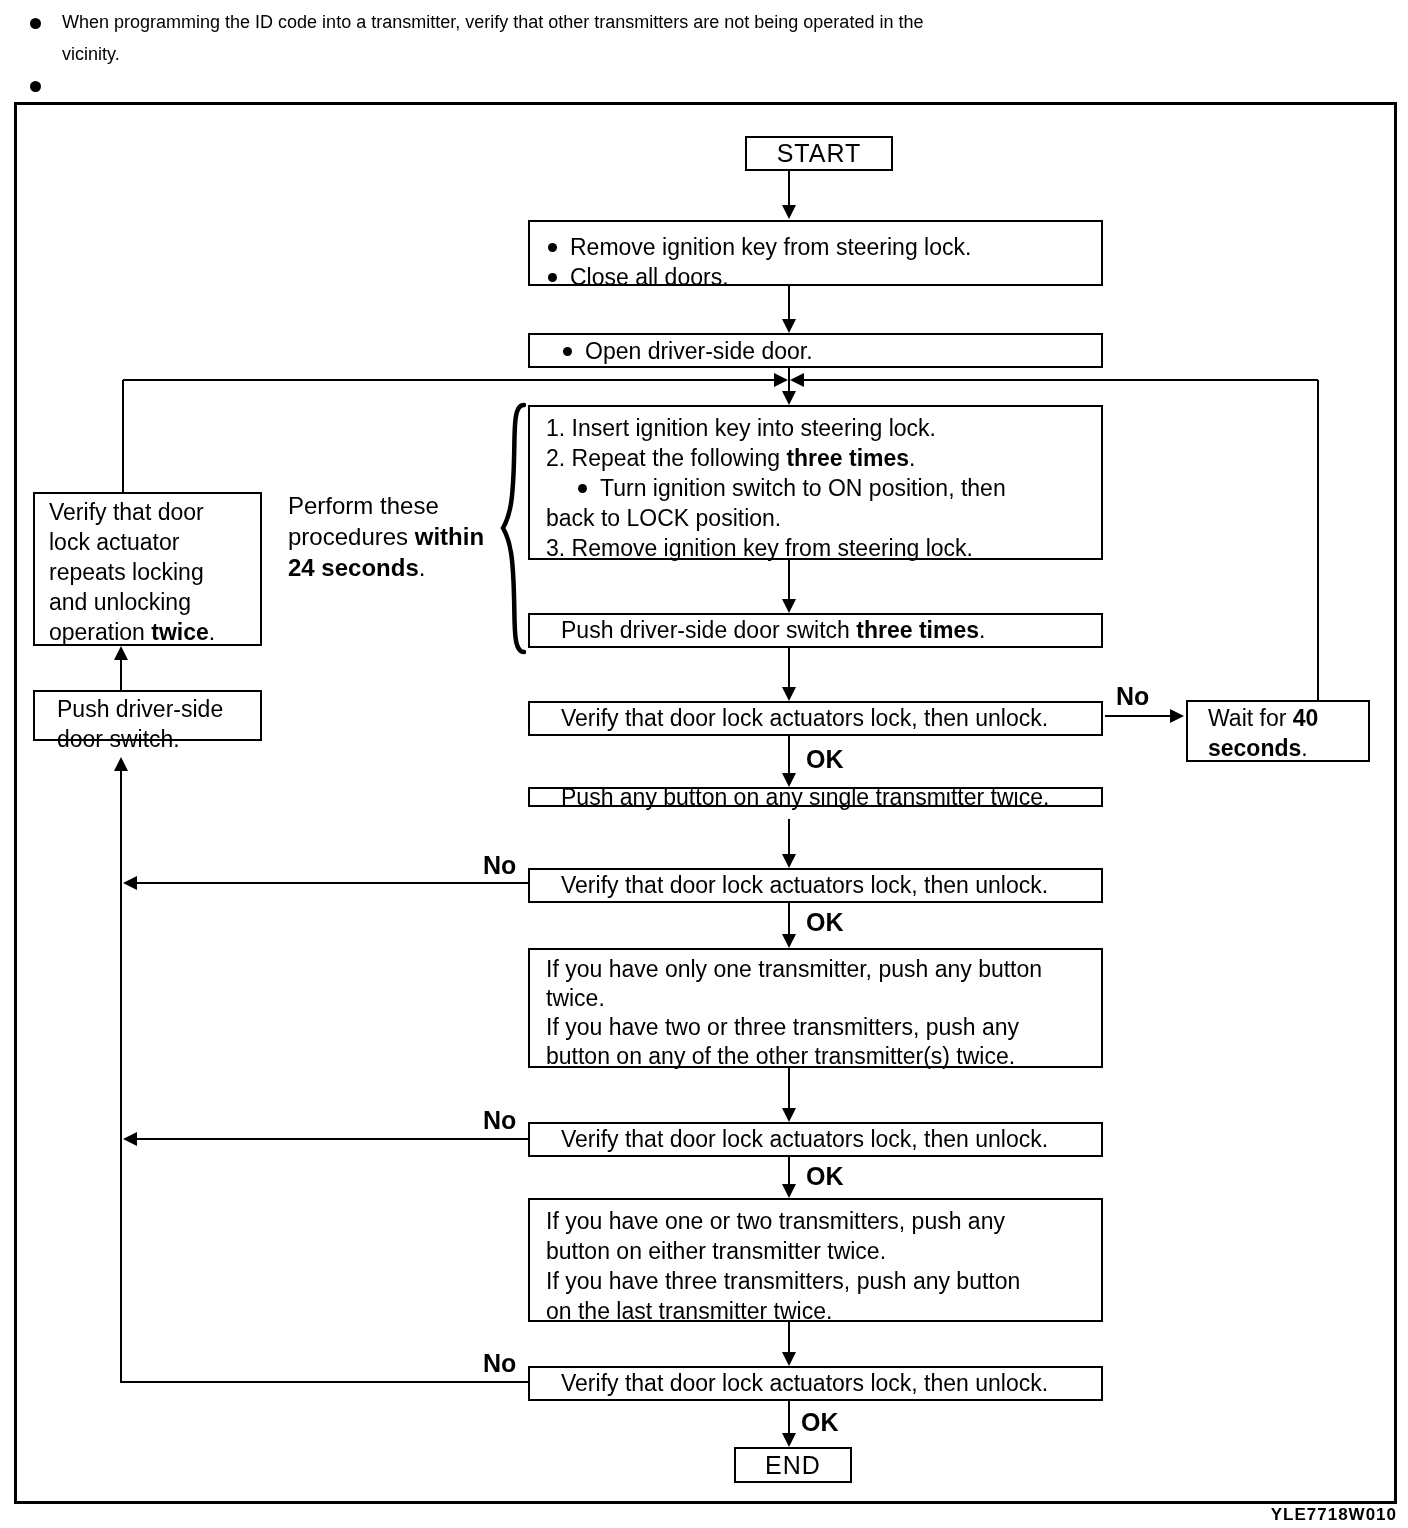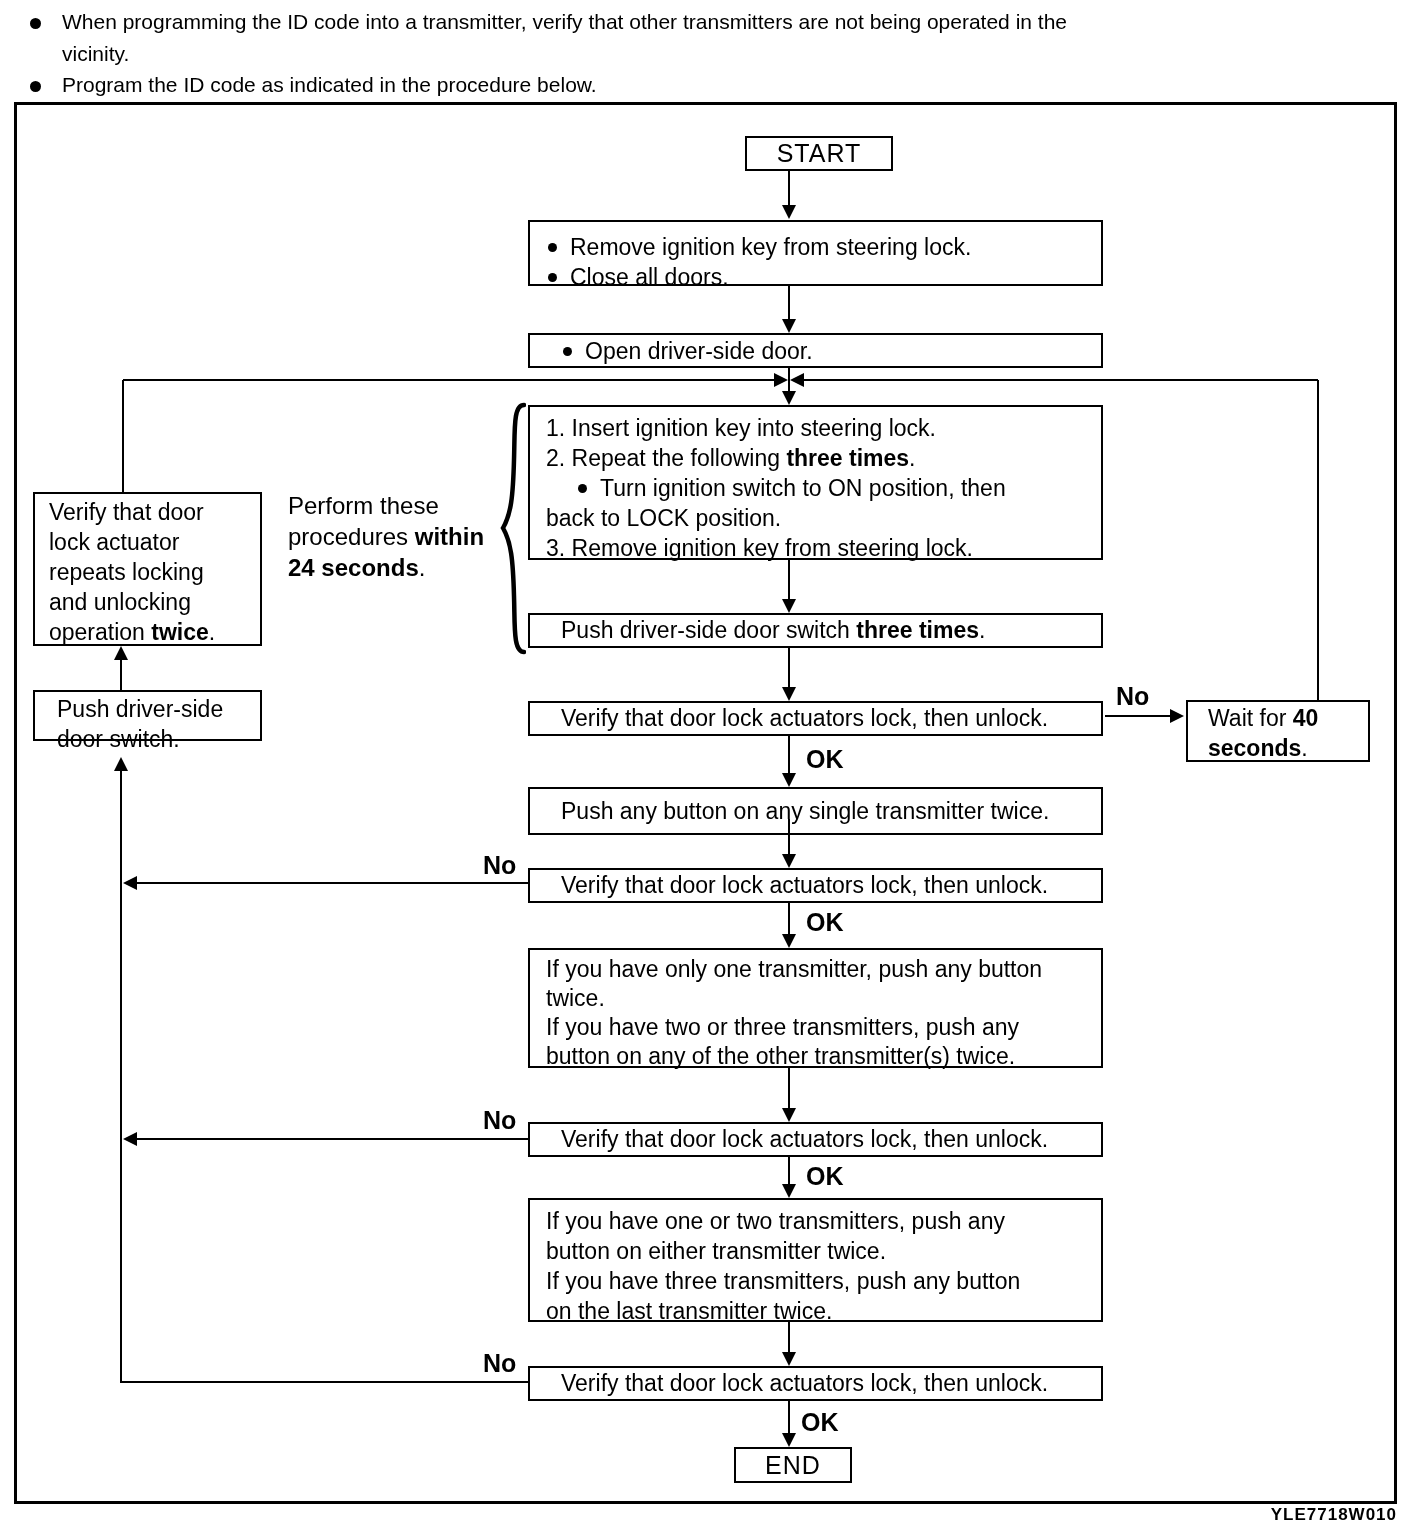--- a/index.html
+++ b/index.html
@@ -1,21 +1,21 @@
 <!DOCTYPE html>
 <html><head>
 <meta charset="utf-8">
 <style>
   html,body{margin:0;padding:0;background:#fff;}
   #page{position:relative;width:1408px;height:1528px;background:#fff;color:#000;
         font-family:"Liberation Sans", sans-serif;overflow:hidden;}
   .abs{position:absolute;}
   .nw{white-space:nowrap;}
   
-  .note{font-size:21px;line-height:28px;white-space:nowrap;text-align:center;}
+  .note{font-size:18px;line-height:28px;white-space:nowrap;text-align:center;}
   .dot{position:absolute;width:11px;height:11px;border-radius:50%;background:#000;}
   
   #frame{position:absolute;left:14px;top:102px;width:1383px;height:1402px;
          border:3px solid #000;box-sizing:border-box;}
   
   .box{position:absolute;border:2px solid #000;background:#fff;box-sizing:border-box;
        font-size:23px;color:#000;}
   .cbox{left:528px;width:575px;}
   .thin{display:flex;align-items:center;padding-left:31px;}
   .bl{white-space:nowrap;line-height:30px;}
@@ -38,21 +38,20 @@
 </style>
 </head>
 <body>
 
 <div id="page">
 
   <span class="dot" style="left:30px;top:18px;"></span>
   <div class="abs note" style="left:62px;top:8px;">When programming the ID code into a transmitter, verify that other transmitters are not being operated in the</div>
   <div class="abs note" style="left:62px;top:40px;">vicinity.</div>
   <span class="dot" style="left:30px;top:81px;"></span>
-  <div class="abs note" style="left:62px;top:71px;">Program the ID code as indicated in the procedure below.</div>
 
   <div id="frame"></div>
 
   <div class="box terminal" style="left:745px;top:136px;width:148px;height:35px;">
     <span>START</span>
   </div>
 
   <div class="vl" style="left:788px;top:171px;height:34px;"></div>
   <div class="tri td" style="left:782px;top:205px;"></div>
 
@@ -118,21 +117,21 @@
   <div class="tri tr" style="left:1170px;top:709px;"></div>
   <div class="box" style="left:1186px;top:700px;width:184px;height:62px;padding:1px 0 0 20px;">
     <div class="bl"><span>Wait for </span><b>40</b></div>
     <div class="bl"><b>seconds</b><span>.</span></div>
   </div>
 
   <div class="lbl" style="left:806px;top:745px;">OK</div>
   <div class="vl" style="left:788px;top:736px;height:37px;"></div>
   <div class="tri td" style="left:782px;top:773px;"></div>
 
-  <div class="box cbox thin" style="top:787px;height:48px;">
+  <div class="box cbox thin" style="top:787px;height:20px;">
     <span class="nw">Push any button on any single transmitter twice.</span>
   </div>
 
   <div class="vl" style="left:788px;top:819px;height:35px;"></div>
   <div class="tri td" style="left:782px;top:854px;"></div>
 
   <div class="box cbox thin" style="top:868px;height:35px;">
     <span class="nw">Verify that door lock actuators lock, then unlock.</span>
   </div>
 

